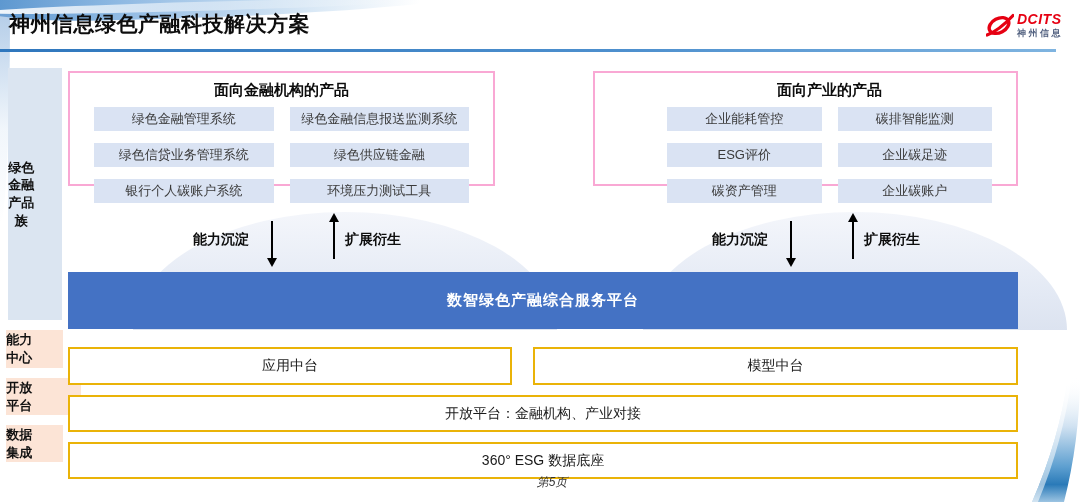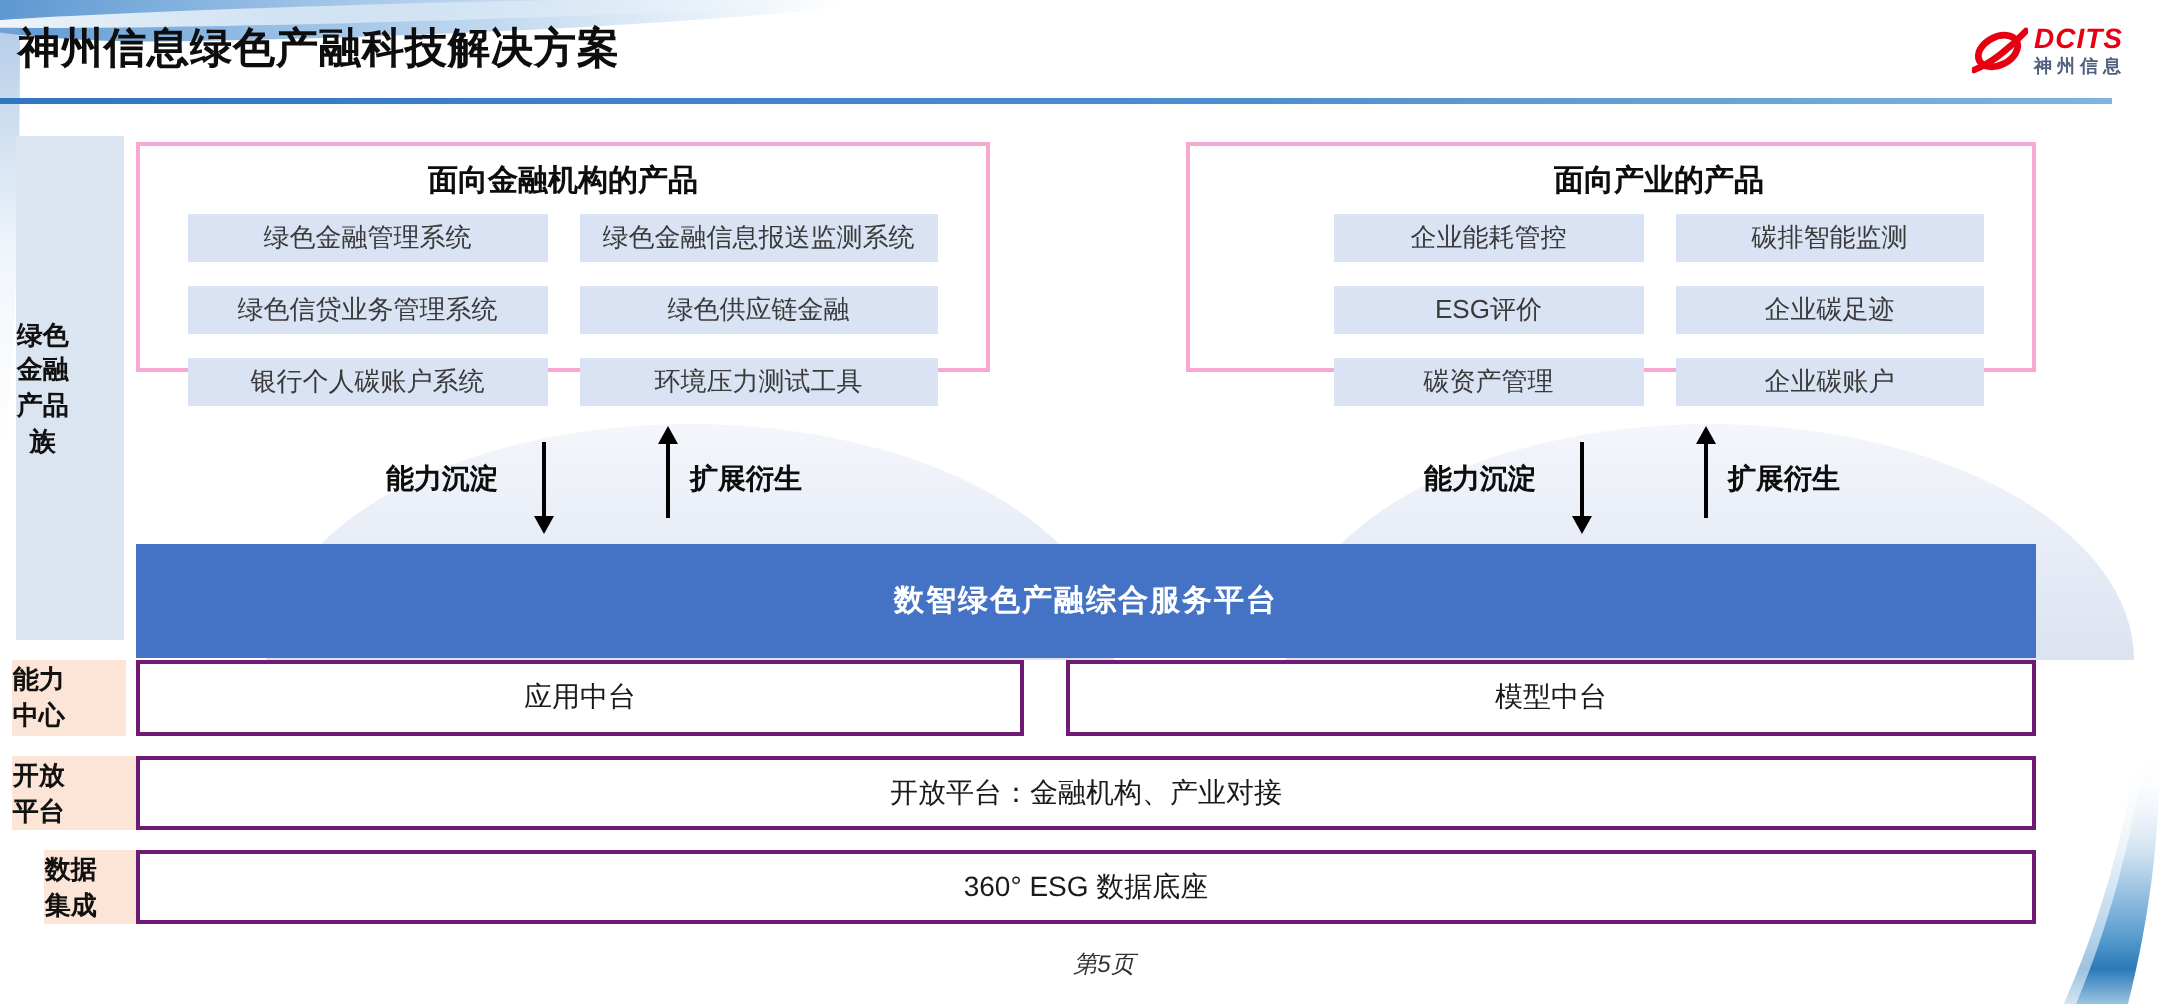--- a/index.html
+++ b/index.html
@@ -29,21 +29,21 @@
   .logo-brand{font-size:14px;font-weight:bold;font-style:italic;color:#e60012;letter-spacing:.5px;}
   .logo-company{font-size:9px;color:#51607f;letter-spacing:2.5px;margin-top:3px;font-weight:bold;}
 
   
   .rail{position:absolute;display:flex;align-items:center;text-align:center;z-index:1;}
   .rail-inner{width:2.05em;word-break:break-all;font-weight:bold;font-size:13px;line-height:1.35;color:#111;}
   .rail-product{left:8px;top:68px;width:54px;height:252px;background:#dbe5f1;}
   .rail-peach{background:#fce4d6;}
   .rail-cap{left:6px;top:330px;width:57px;height:38px;}
   .rail-open{left:6px;top:378px;width:75px;height:37px;}
-  .rail-data{left:22px;top:425px;width:57px;height:37px;}
+  .rail-data{left:6px;top:425px;width:57px;height:37px;}
 
   
   .pbox{position:absolute;top:71px;height:115px;background:#ffffff;border:2px solid #f9a8d4;box-sizing:border-box;z-index:1;}
   .pbox-finance{left:68px;width:427px;}
   .pbox-industry{left:593px;width:425px;padding-left:48px;}
   .pbox-title{height:30px;display:flex;align-items:center;justify-content:center;
     font-size:15px;font-weight:bold;color:#0d0d0d;padding-top:2px;}
   .pbox-grid{display:grid;grid-template-columns:1fr 1fr;gap:12px 16px;padding:2px 24px 0 24px;}
   .pitem{height:24px;background:#dae3f3;display:flex;align-items:center;justify-content:center;
     font-size:13px;color:#3a3a3a;}
@@ -66,22 +66,22 @@
   .arrow.down::after{content:"";position:absolute;bottom:-8px;left:-4px;
     border-left:5px solid transparent;border-right:5px solid transparent;border-top:9px solid #000;}
   .arrow.up::before{content:"";position:absolute;top:-8px;left:-4px;
     border-left:5px solid transparent;border-right:5px solid transparent;border-bottom:9px solid #000;}
 
   
   .banner{position:absolute;left:68px;top:272px;width:950px;height:57px;background:#4472c4;z-index:2;
     display:flex;align-items:center;justify-content:center;color:#ffffff;font-size:15px;font-weight:bold;letter-spacing:1px;}
 
   
-  .rowbox{position:absolute;background:#ffffff;border:2px solid #701a75;box-sizing:border-box;z-index:1;
-    display:flex;align-items:center;justify-content:center;font-size:14px;color:#1a1a1a;}
+  .rowbox{position:absolute;background:#ffffff;border:2px solid #eab308;box-sizing:border-box;z-index:1;
+    display:flex;align-items:center;justify-content:center;font-size:14px;color:#1a1a1a;margin-top:17px;}
   .cap-box-1{left:68px;top:330px;width:444px;height:38px;}
   .cap-box-2{left:533px;top:330px;width:485px;height:38px;}
   .open-box{left:68px;top:378px;width:950px;height:37px;}
   .data-box{left:68px;top:425px;width:950px;height:37px;}
 
   
   .footer{position:absolute;left:0;top:474px;width:1080px;text-align:center;z-index:1;
     font-size:12px;font-style:italic;color:#333;margin-left:12px;}
 
   

